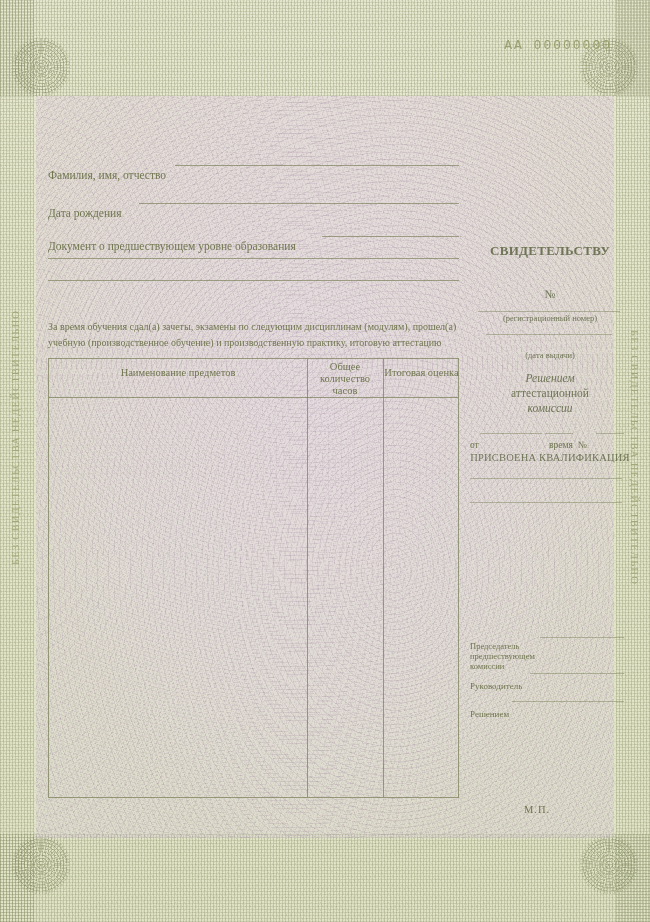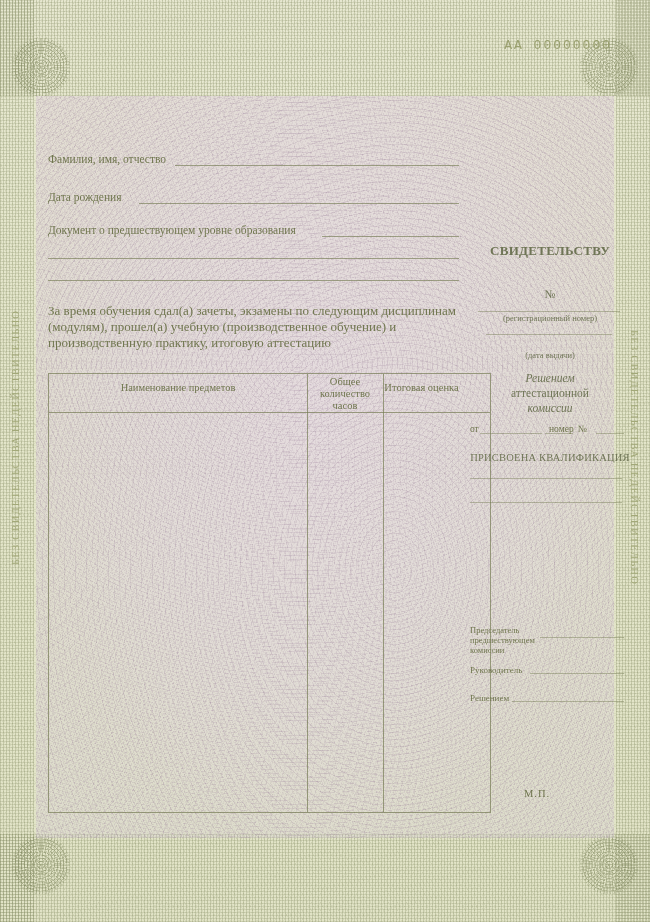--- a/index.html
+++ b/index.html
@@ -122,21 +122,21 @@
     pointer-events:none;
   }
 
   
   #content {
     position:absolute;
     left:0; top:0; width:650px; height:922px;
     color:#6f7556;
   }
   .t { position:absolute; white-space:nowrap; }
-  .ink { color:#70764f; }
+  .ink { color:#70764f;margin-top:16px; }
   .rule {
     position:absolute;
     height:0; border-top:1px solid rgba(118,124,84,0.65);
   }
   .rule-thin {
     position:absolute;
     height:0; border-top:1px solid rgba(118,124,84,0.45);
   }
 
   
@@ -144,27 +144,27 @@
   #rule-fio  { left:175px; top:165px; width:284px; }
 
   #lbl-dob   { left:48px;  top:191px; font-size:11.5px; }
   #rule-dob  { left:139px; top:203px; width:320px; }
 
   #lbl-prev  { left:48px;  top:224px; font-size:11.5px; }
   #rule-prev1{ left:322px; top:236px; width:137px; }
   #rule-prev2{ left:48px;  top:258px; width:411px; }
   #rule-prev3{ left:48px;  top:280px; width:411px; }
 
-  #para-1 { left:48px; top:303px; font-size:13px; line-height:16px; white-space:normal; width:415px; }
+  #para-1 { left:48px; top:303px; font-size:10px; line-height:16px; white-space:normal; width:415px; }
 
   
   #table {
     position:absolute;
-    left:48px; top:373px;
-    width:443px; height:440px;
+    left:48px; top:358px;
+    width:411px; height:440px;
     border:1px solid rgba(118,124,84,0.70);
   }
   #table .vline {
     position:absolute; top:0; bottom:0; width:0;
     border-left:1px solid rgba(118,124,84,0.70);
   }
   #table .hline {
     position:absolute; left:0; right:0; height:0;
     border-top:1px solid rgba(118,124,84,0.70);
   }
@@ -275,21 +275,21 @@
 
     <div class="rule-thin" id="rule-date"></div>
     <div class="rt" id="cap-date">(дата выдачи)</div>
 
     <div class="rt" id="rt-resh1">Решением</div>
     <div class="rt" id="rt-resh2">аттестационной</div>
     <div class="rt" id="rt-resh3">комиссии</div>
 
     <div class="t ink" id="rt-ot">от</div>
     <div class="rule-thin" id="rule-ot"></div>
-    <div class="t ink" id="rt-god">номер</div>
+    <div class="t ink" id="rt-god">время</div>
     <div class="rule-thin" id="rule-god"></div>
     <div class="t ink" id="rt-nomer">№</div>
     <div class="rule-thin" id="rule-nomer"></div>
 
     <div class="rt" id="rt-kvalif">ПРИСВОЕНА КВАЛИФИКАЦИЯ</div>
     <div class="rule-thin" id="rule-kv1"></div>
     <div class="rule-thin" id="rule-kv2"></div>
 
     <div class="t ink" id="rt-pred">Председатель предшествующем комиссии</div>
     <div class="rule-thin" id="rule-pred"></div>

